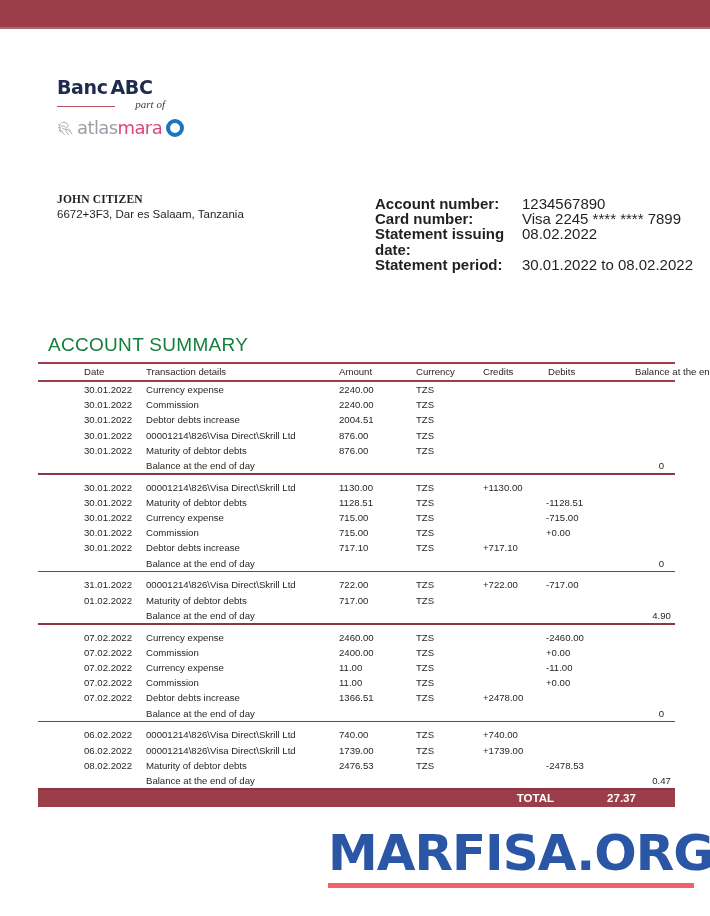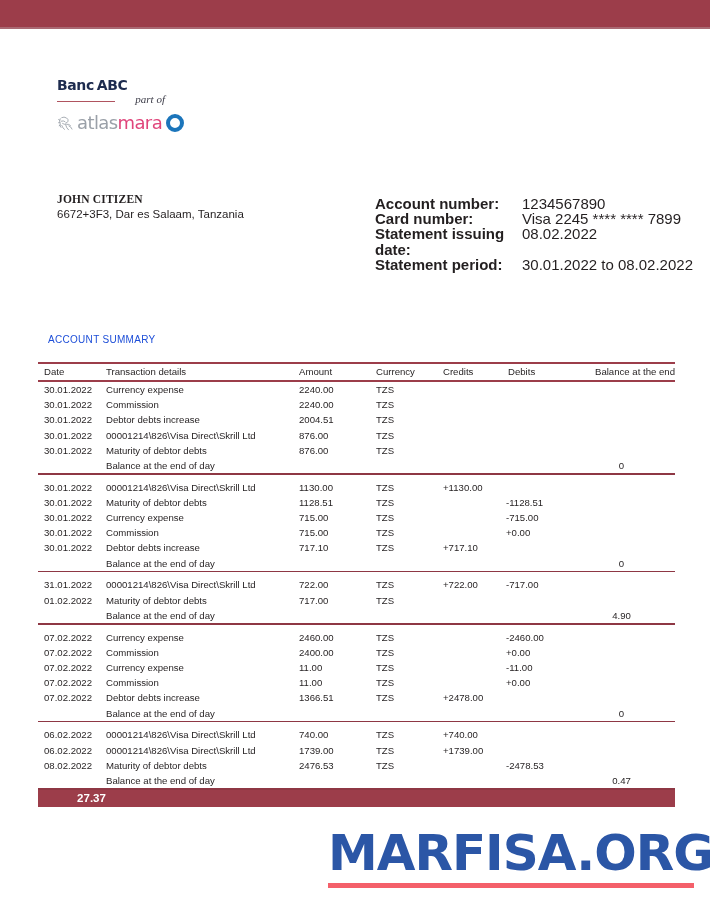--- a/index.html
+++ b/index.html
@@ -35,21 +35,21 @@
 
   
   .logo-block {
     position: absolute;
     left: 57px;
     top: 78px;
     width: 190px;
   }
   .logo-word {
     font-family: "DejaVu Sans", sans-serif;
-    font-size: 14px;
+    font-size: 19px;
     font-weight: bold;
     letter-spacing: -0.4px;
     color: #1d2b4e;
     line-height: 1;
     white-space: nowrap;
   }
   .logo-word .abc { margin-left: 3px; }
   .logo-partof-row {
     position: relative;
     height: 13px;
@@ -115,23 +115,23 @@
   }
   .acct-row { display: flex; }
   .acct-label { width: 147px; font-weight: bold; flex: 0 0 auto; }
   .acct-value { }
 
   
   .summary-title {
     position: absolute;
     left: 48px;
     top: 334px;
-    font-size: 10px;
+    font-size: 19px;
     letter-spacing: .3px;
-    color: #1d4ed8;
+    color: #15803d;
   }
 
   .table {
     position: absolute;
     left: 38px;
     top: 362px;
     width: 637px;
     font-size: 9.6px;
   }
   .rule-thick { height: 2px; background: #9c3d4a; }
@@ -140,21 +140,21 @@
   .row {
     display: flex;
     align-items: center;
     height: 15.2px;
     line-height: 15.2px;
   }
   .head-row { height: 16px; line-height: 16px; }
   .head-row .c { font-weight: normal; }
 
   .c { flex: 0 0 auto; box-sizing: border-box; }
-  .c-date    { width: 68px; padding-left: 6px; }
+  .c-date    { width: 68px; padding-left: 6px; margin-left: 40px; }
   .c-details { width: 193px; }
   .c-amount  { width: 77px; }
   .c-curr    { width: 67px; }
   .c-credits { width: 63px; }
   .c-debits  { width: 62px; }
   .c-balance { width: 107px; text-align: center; }
 
   .head-row .c-balance { text-align: right; padding-left: 5px; }
   .head-row .c-credits { padding-left: 0px; }
   .head-row .c-debits  { padding-left: 2px; }
@@ -502,20 +502,21 @@
           <span class="c c-date"></span>
           <span class="c c-details">Balance at the end of day</span>
           <span class="c" style="width: 269px;"></span>
           <span class="c c-balance">0.47</span>
         </div>
         <div class="rule-thin"></div>
       </div>
     </div>
 
   <div class="total-bar">
+    <span class="total-label">TOTAL</span>
     <span class="total-value">27.37</span>
   </div>
 </div>
 
 <div class="watermark">
   <div class="watermark-text">MARFISA.ORG</div>
   <div class="watermark-rule"></div>
 </div>
 
 </body></html>

